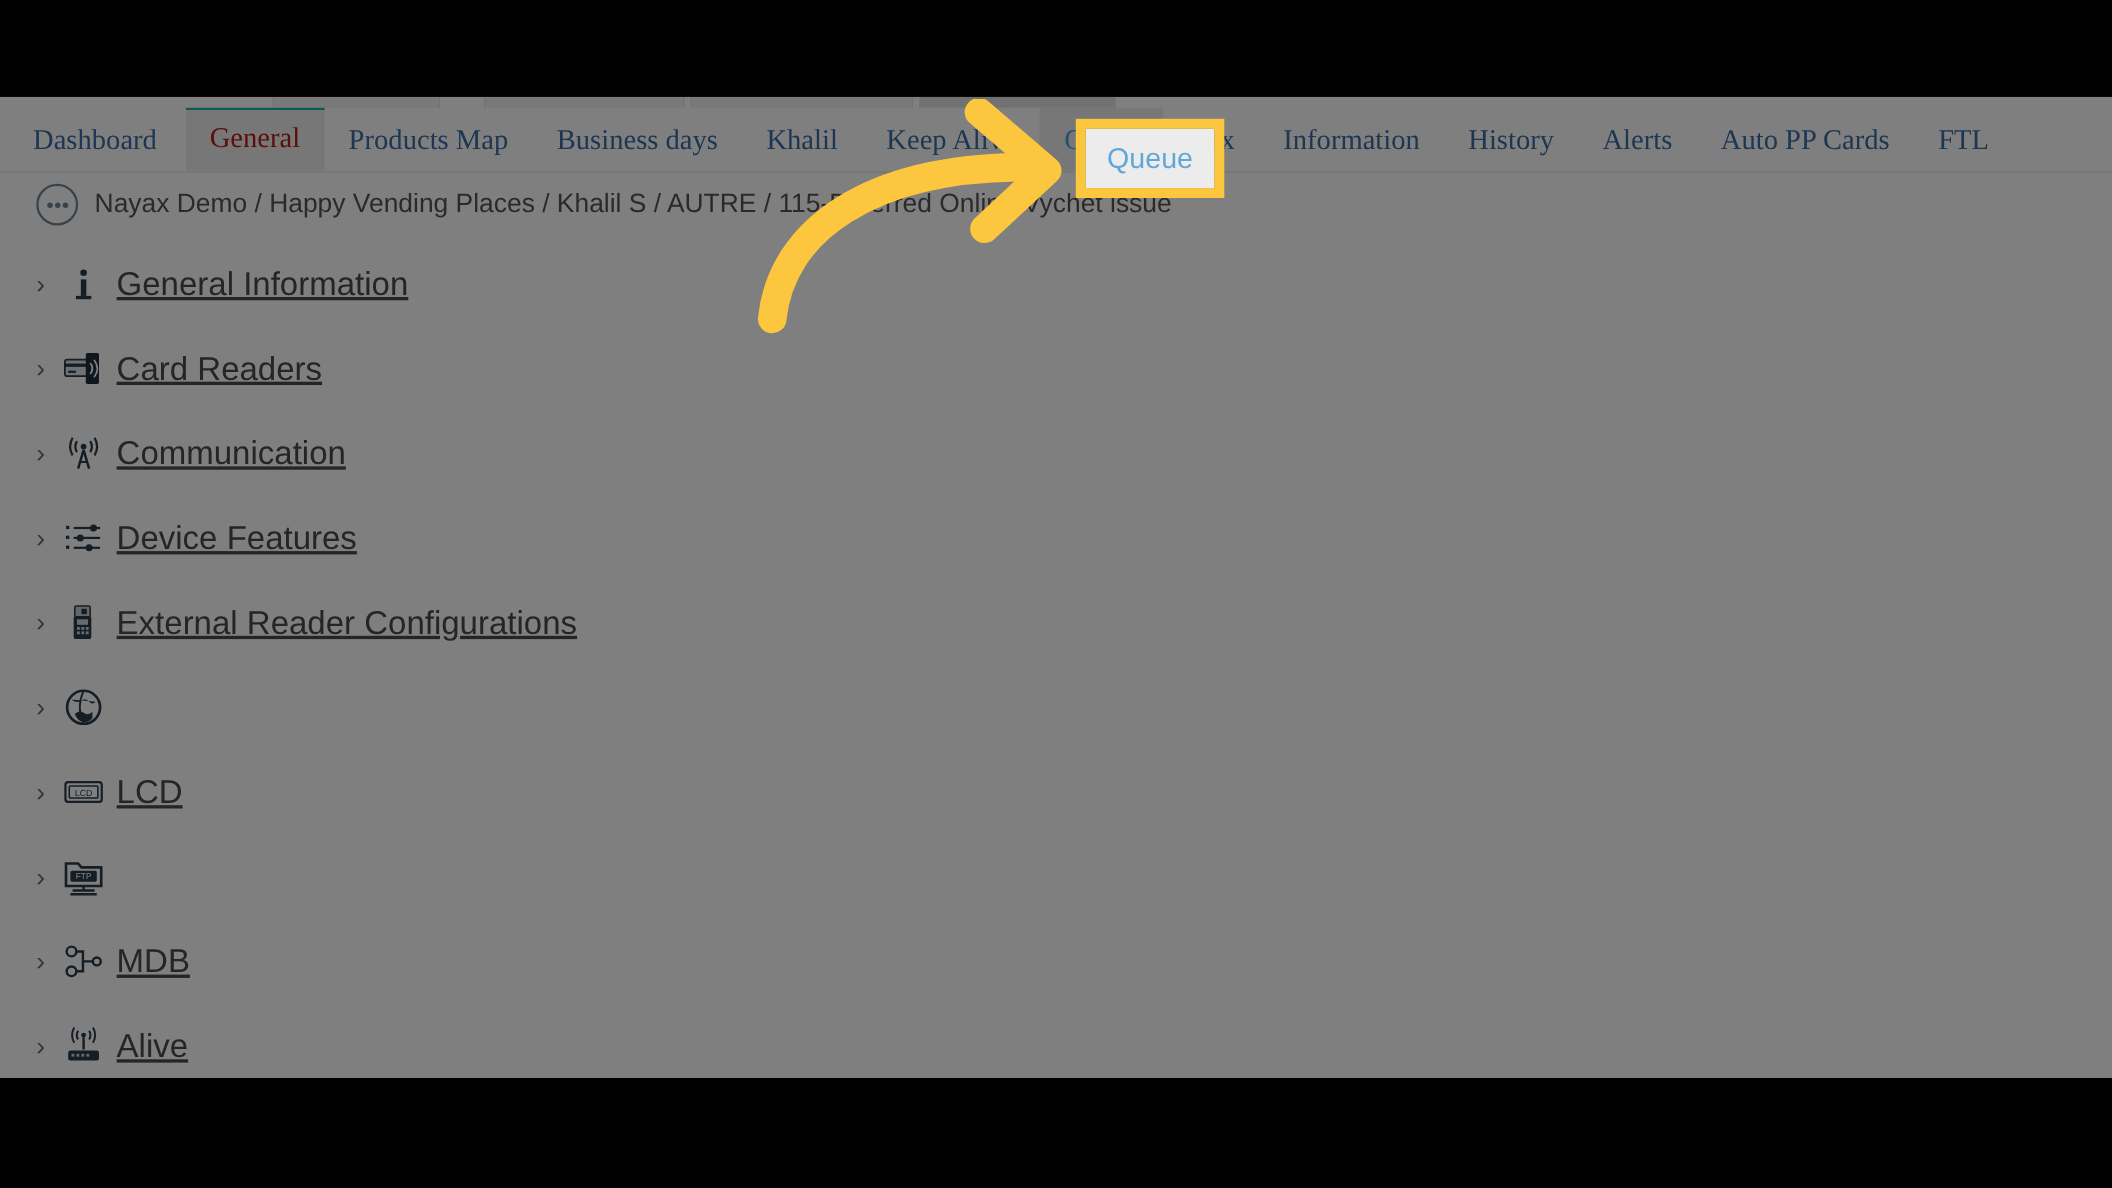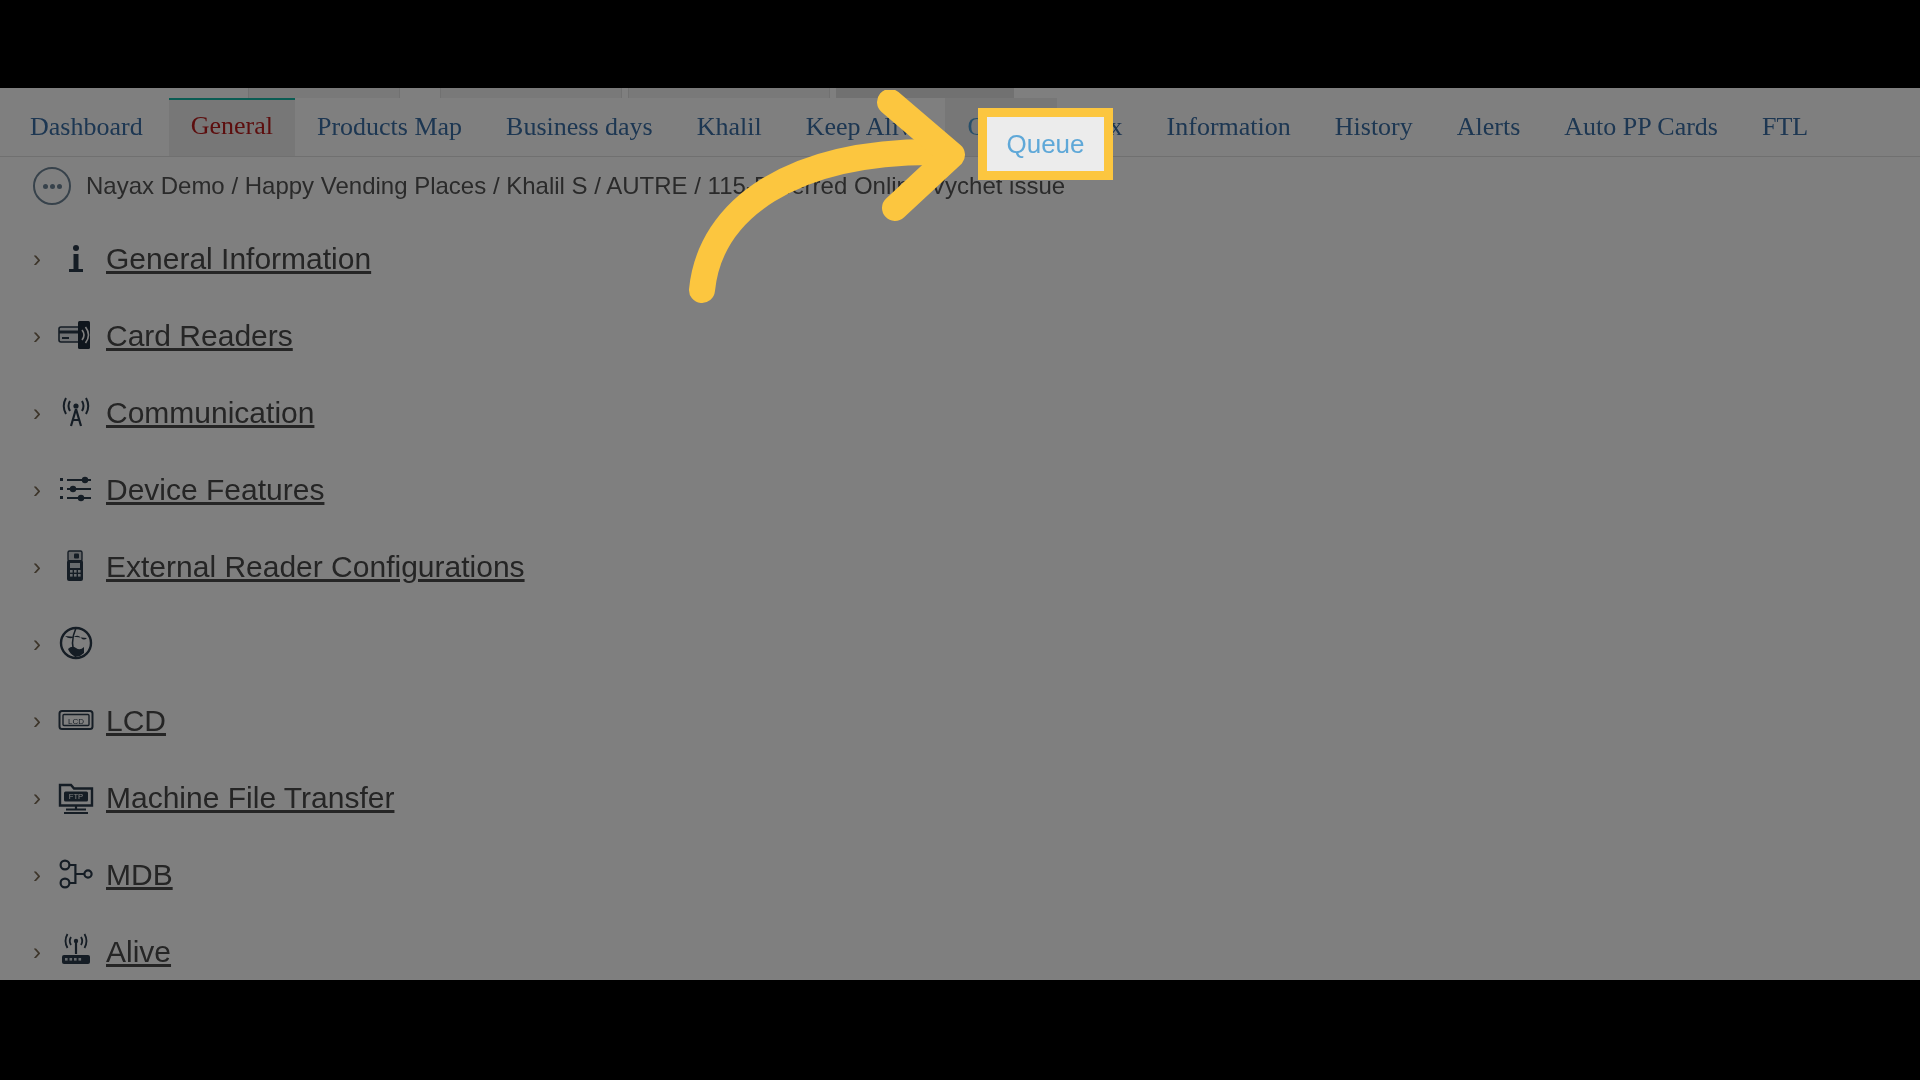--- a/index.html
+++ b/index.html
@@ -395,21 +395,20 @@
       <div class="section-row">
         <span class="chev">›</span>
         <span class="sec-icon">
           <svg viewBox="0 0 36 36">
             <path d="M2 6 h11 l3 3.5 h18 v17 h-32z" fill="none" stroke="#2b3a4a" stroke-width="2.4"></path>
             <rect x="6" y="12.5" width="24" height="10" rx="1.5" fill="#2b3a4a"></rect>
             <text x="18" y="20.4" font-family="'Liberation Sans', sans-serif" font-size="7.6" fill="#ffffff" text-anchor="middle">FTP</text>
             <path d="M18 26.5 v4 M6 34 h24 M8 30.5 h20" stroke="#2b3a4a" stroke-width="2.2" fill="none"></path>
           </svg>
         </span>
-        <span class="sec-label">Machine File Transfer</span>
       </div>
 
       <div class="section-row">
         <span class="chev">›</span>
         <span class="sec-icon">
           <svg viewBox="0 0 36 36">
             <circle cx="7" cy="9" r="4.4" fill="none" stroke="#2b3a4a" stroke-width="2.2"></circle>
             <circle cx="7" cy="27" r="4.4" fill="none" stroke="#2b3a4a" stroke-width="2.2"></circle>
             <circle cx="30" cy="18" r="3.6" fill="none" stroke="#2b3a4a" stroke-width="2.2"></circle>
             <path d="M11.4 9 h6 v18 h-6 M17.4 18 h9" stroke="#2b3a4a" stroke-width="2.2" fill="none"></path>

